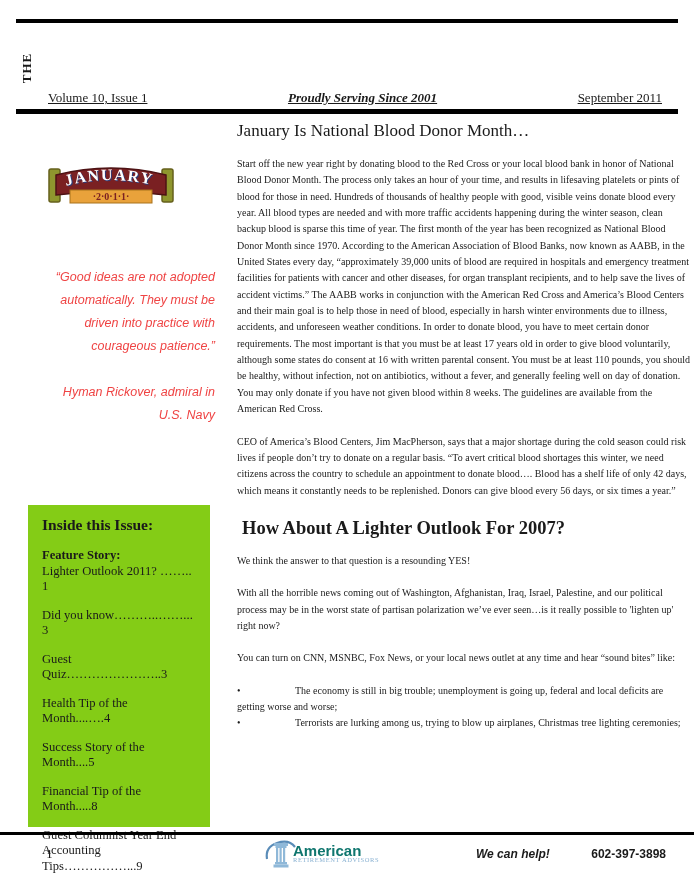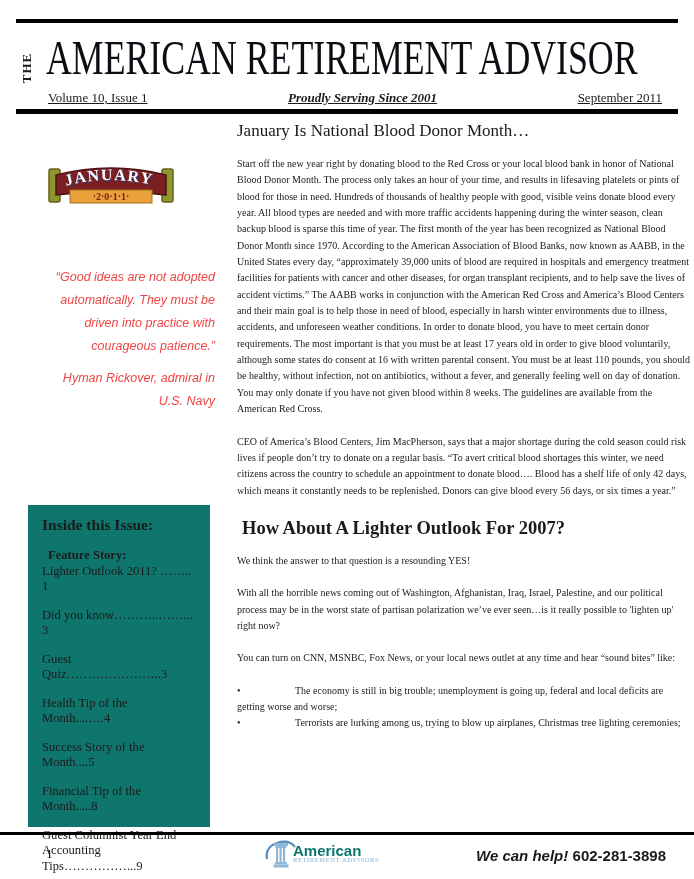--- a/index.html
+++ b/index.html
@@ -33,60 +33,57 @@
   }
   .mast-row .tagline { font-weight:bold; font-style:italic; }
 
   
   .badge { position:absolute; left:48px; top:162px; }
   .quote-block {
     position:absolute; left:30px; top:266px; width:185px;
     text-align:right; font-family:"Liberation Sans", sans-serif;
     font-style:italic; font-size:12.5px; line-height:1.85; color:#ef4444;
   }
-  .quote-attr { margin-top:8px; }
+  .quote-attr { margin-top:22px; }
 
   .toc-box {
     position:absolute; left:28px; top:505px; width:182px; height:322px;
-    background:#0f766e; box-sizing:border-box; padding:11px 12px 0 14px;
+    background:#84cc16; box-sizing:border-box; padding:11px 12px 0 14px;
   }
   .toc-title { font-size:15.5px; font-weight:bold; margin-bottom:14px; }
   .toc-item  { font-size:12.6px; line-height:15.5px; margin-bottom:13px; }
-  .toc-item .toc-bold { font-weight:bold;margin-left:6px; }
+  .toc-item .toc-bold { font-weight:bold; }
 
   
   .main-col { position:absolute; left:237px; top:121px; width:453px; }
   .h1 { font-size:17px; font-weight:normal; margin:0 0 15px 0; }
   .h2 { font-size:18.5px; font-weight:bold; margin:19px 0 14px 0; padding-left:5px; }
   .main-col p { margin:0 0 16px 0; font-size:10px; line-height:16.35px; }
   .bullet-line { margin:0 !important; }
   .bullet-line .bullet { display:inline-block; width:58px; }
 
   
   .footer-page-num { position:absolute; left:46px; top:846px; font-size:13.5px; }
   .footer-logo { position:absolute; left:263px; top:837px; display:flex; align-items:flex-start; }
   .footer-logo-text { margin-left:-6px; margin-top:6px; line-height:1; }
   .footer-logo-line1 { font-weight:bold; font-size:15px; color:#0f766e; font-family:Liberation Sans, sans-serif; }
   .footer-logo-line2 { font-size:6.5px; letter-spacing:0.6px; color:#8ab2d2; margin-top:-1px; font-family:"Liberation Serif", serif; }
   .footer-right { position:absolute; left:476px; top:847px; width:190px; display:flex; justify-content:space-between;
-                  font-family:"Liberation Sans", sans-serif; font-size:15px; }
+                  font-family:"Liberation Sans", sans-serif; font-size:12px; }
   .footer-tagline { font-style:italic; font-weight:bold; }
   .footer-phone { font-weight:bold; font-family:"Liberation Sans", sans-serif; }
 </style>
 </head>
 <body>
 
 <div class="page">
 
   <div class="rule rule-top"></div>
 
   <div class="mast-the">THE</div>
-  <div class="mast-title-wrap">
-    <span class="mast-title">AMERICAN RETIREMENT ADVISOR</span>
-  </div>
   <div class="mast-row">
     <span>Volume 10, Issue 1</span>
     <span class="tagline">Proudly Serving Since 2001</span>
     <span>September  2011</span>
   </div>
   <div class="rule rule-head"></div>
 
   <div class="badge">
     <svg width="126" height="46" viewBox="0 0 126 46">
       <rect x="1" y="7" width="11" height="33" rx="2" fill="#8f962e" stroke="#66601c" stroke-width="1.5"></rect>
@@ -157,16 +154,16 @@
       <rect x="10.5" y="27.5" width="15" height="3" fill="#8fb8d8"></rect>
     </svg>
     <div class="footer-logo-text">
       <div class="footer-logo-line1">American</div>
       <div class="footer-logo-line2">RETIREMENT ADVISORS</div>
     </div>
   </div>
 
   <div class="footer-right">
     <span class="footer-tagline">We can help!</span>
-    <span class="footer-phone">602-281-3898</span>
+    <span class="footer-phone">602-397-3898</span>
   </div>
 
 </div>
 
 </body></html>

